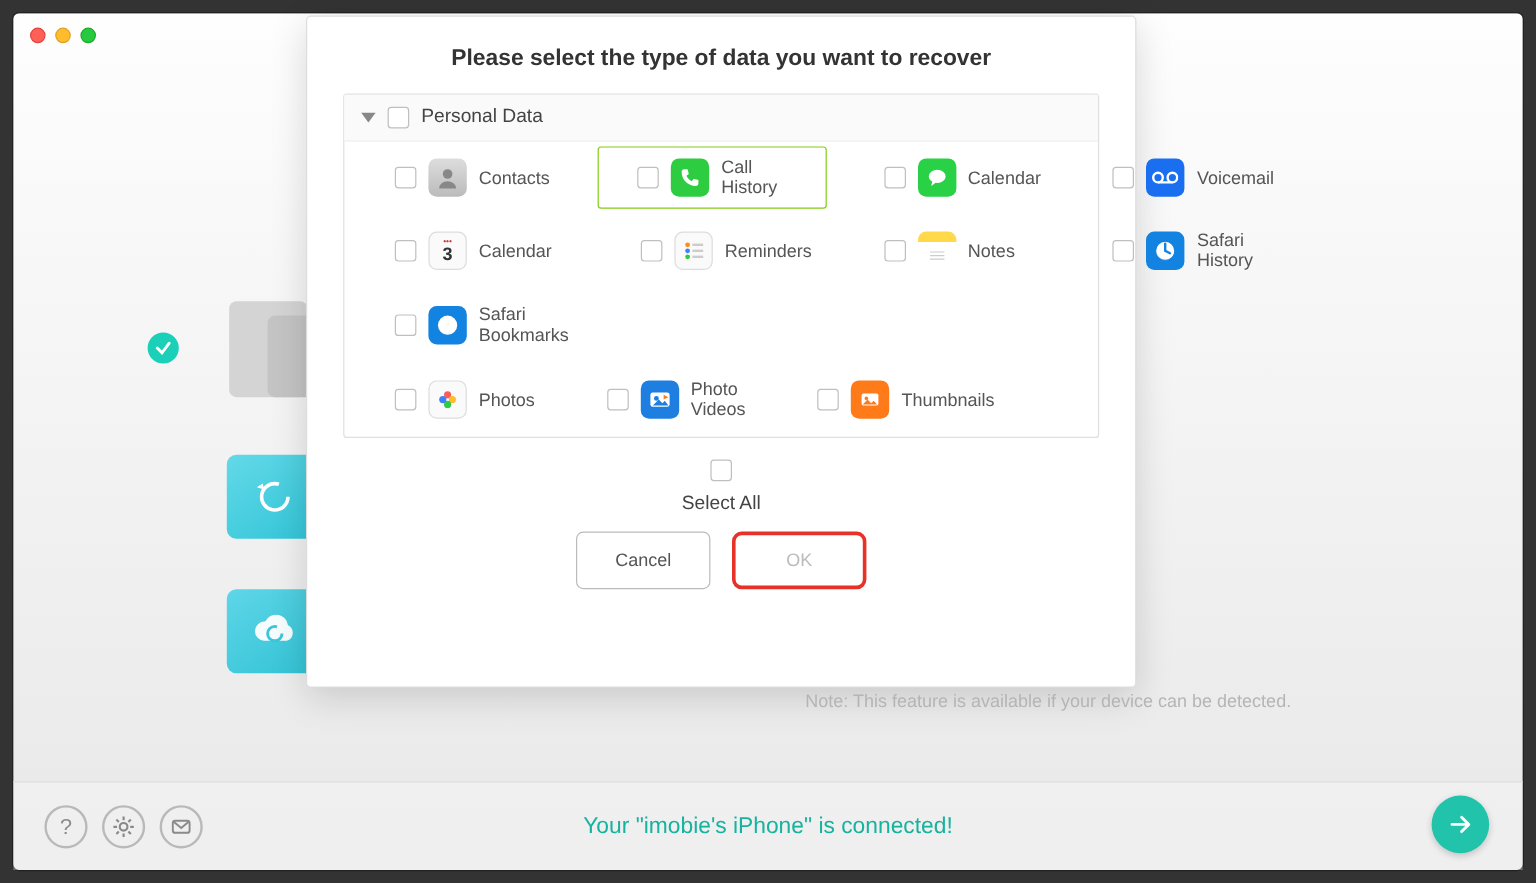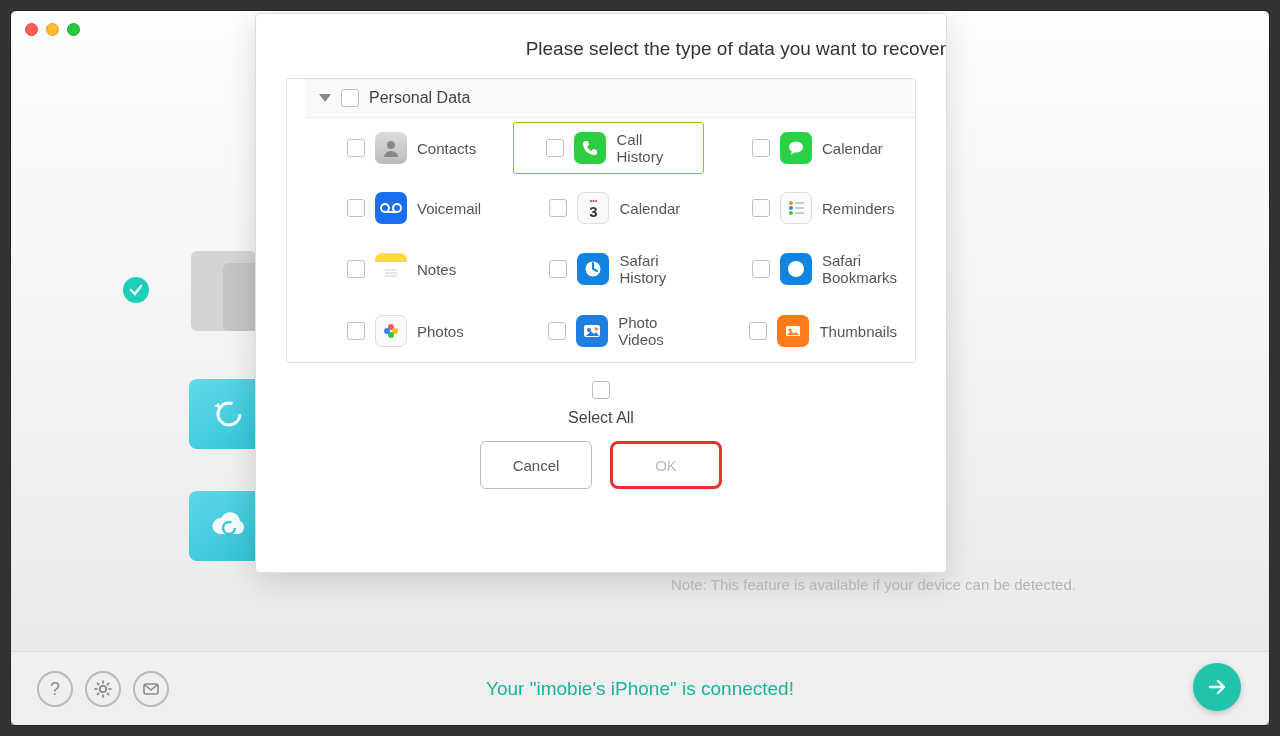--- a/index.html
+++ b/index.html
@@ -21,31 +21,31 @@
 .bg-card { width:80px; height:70px; border-radius:8px; position:absolute; }
 .bg-card.folder { left:178px; top:368px; background: linear-gradient(145deg,#63d9e8,#2fc4d7); display:flex; align-items:center; justify-content:center;}
 .bg-card.cloud { left:178px; top:480px; background: linear-gradient(145deg,#5ed6e8,#30c2d4); display:flex; align-items:center; justify-content:center;}
 .step-check { width:26px; height:26px; border-radius:50%; background:#1bd0b9; display:flex; align-items:center; justify-content:center; color:#fff; font-weight:bold;}
 
 .modal {
   position: absolute; left: 244px; top: 2px; width: 692px; height: 560px;
   background: #fff; border: 1px solid #ddd; border-radius: 4px;
   box-shadow: 0 8px 30px rgba(0,0,0,0.15);
 }
-.modal-title { text-align: right; font-size: 19px; color: #333; padding: 24px 0 18px; font-weight: 400;}
+.modal-title { text-align: center; font-size: 19px; color: #333; padding: 24px 0 18px; font-weight: 700;}
 .panel {
-  margin: 0 30px; border: 1px solid #e0e0e0; border-radius: 3px; padding-left: 18px;
+  margin: 0 30px; border: 1px solid #e0e0e0; border-radius: 3px;
 }
 .section-head {
   display: flex; align-items: center; gap: 10px; padding: 10px 14px;
   background: #fafafa; border-bottom: 1px solid #eee; color:#444; font-size:16px;
 }
 .disclose { width:0; height:0; border-left:6px solid transparent; border-right:6px solid transparent; border-top:8px solid #888;}
 .cb { width:18px; height:18px; border:1px solid #bfbfbf; border-radius:3px; background:#fff; flex:none;}
-.grid { display:grid; grid-template-columns: repeat(3, 1fr); }
+.grid { display:grid; grid-template-columns: repeat(4, 1fr); }
 .item {
   display:flex; align-items:center; gap:10px; padding: 14px 18px 14px 42px;
   font-size:15px; color:#555;
 }
 .item .icon-box { width:32px; height:32px; border-radius:7px; display:flex; align-items:center; justify-content:center; flex:none; font-size:18px;}
 .highlight-box { border: 1px solid #84cc16; border-radius: 3px; padding: 6px 12px 6px 32px !important; margin: 4px 6px; }
 .select-all-row { display:flex; align-items:center; gap:10px; padding: 18px 36px 4px; font-size:16px; color:#444;flex-direction:column;}
 .btn-row { display:flex; justify-content:center; gap:18px; padding: 10px 0 18px;}
 .btn {
   min-width:112px; height:48px; border:1px solid #bbb; border-radius:6px; background:#fff;

